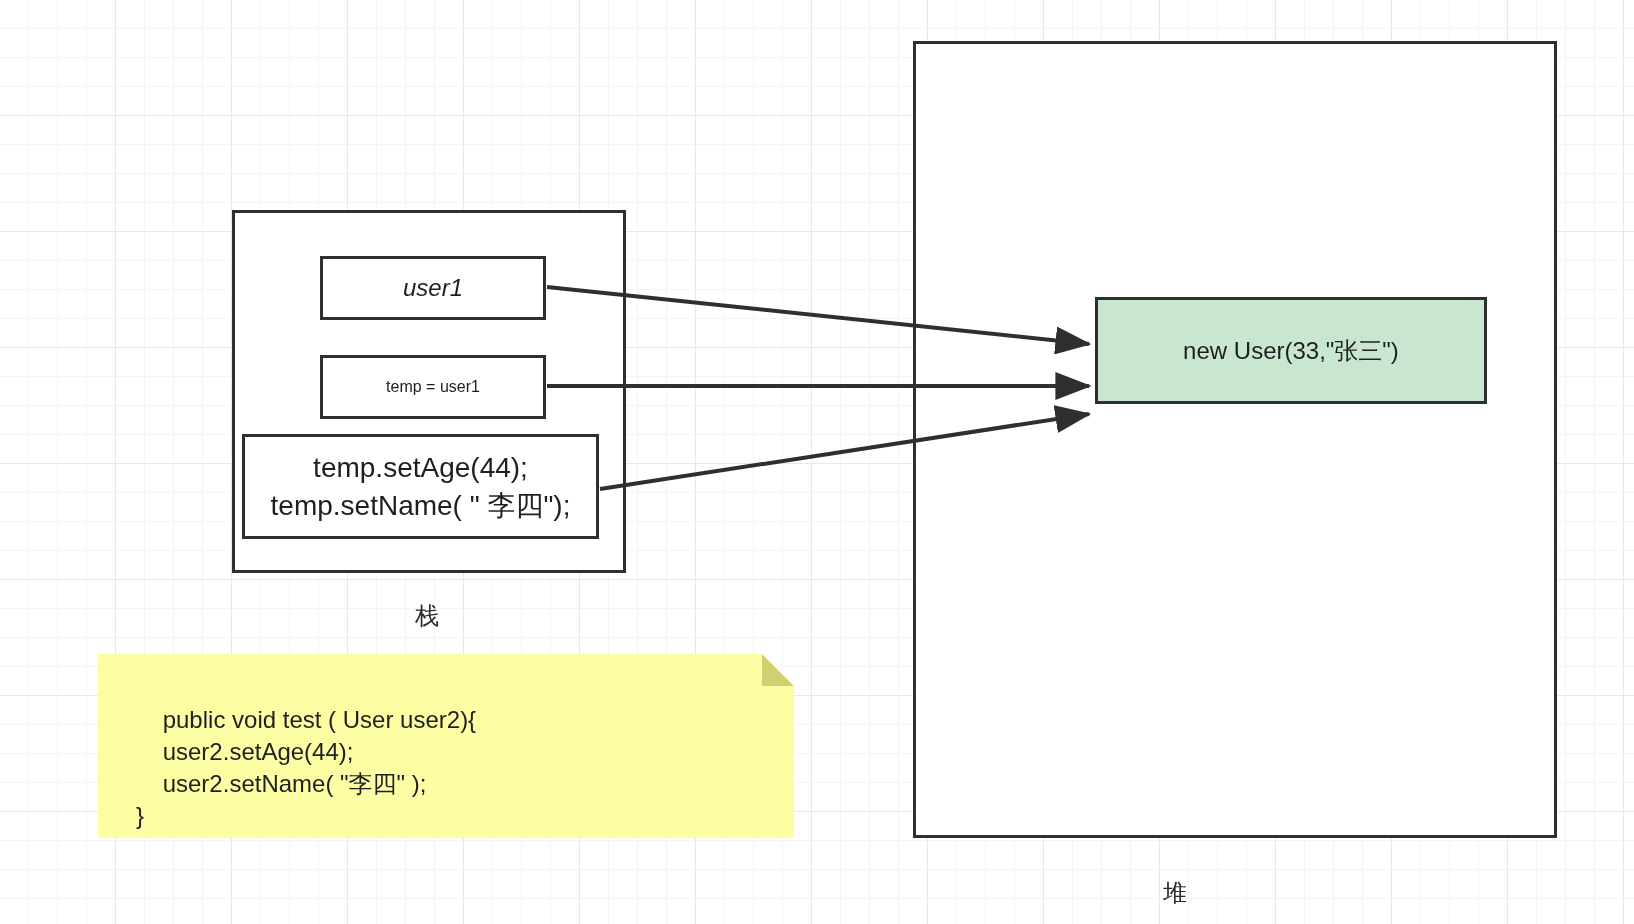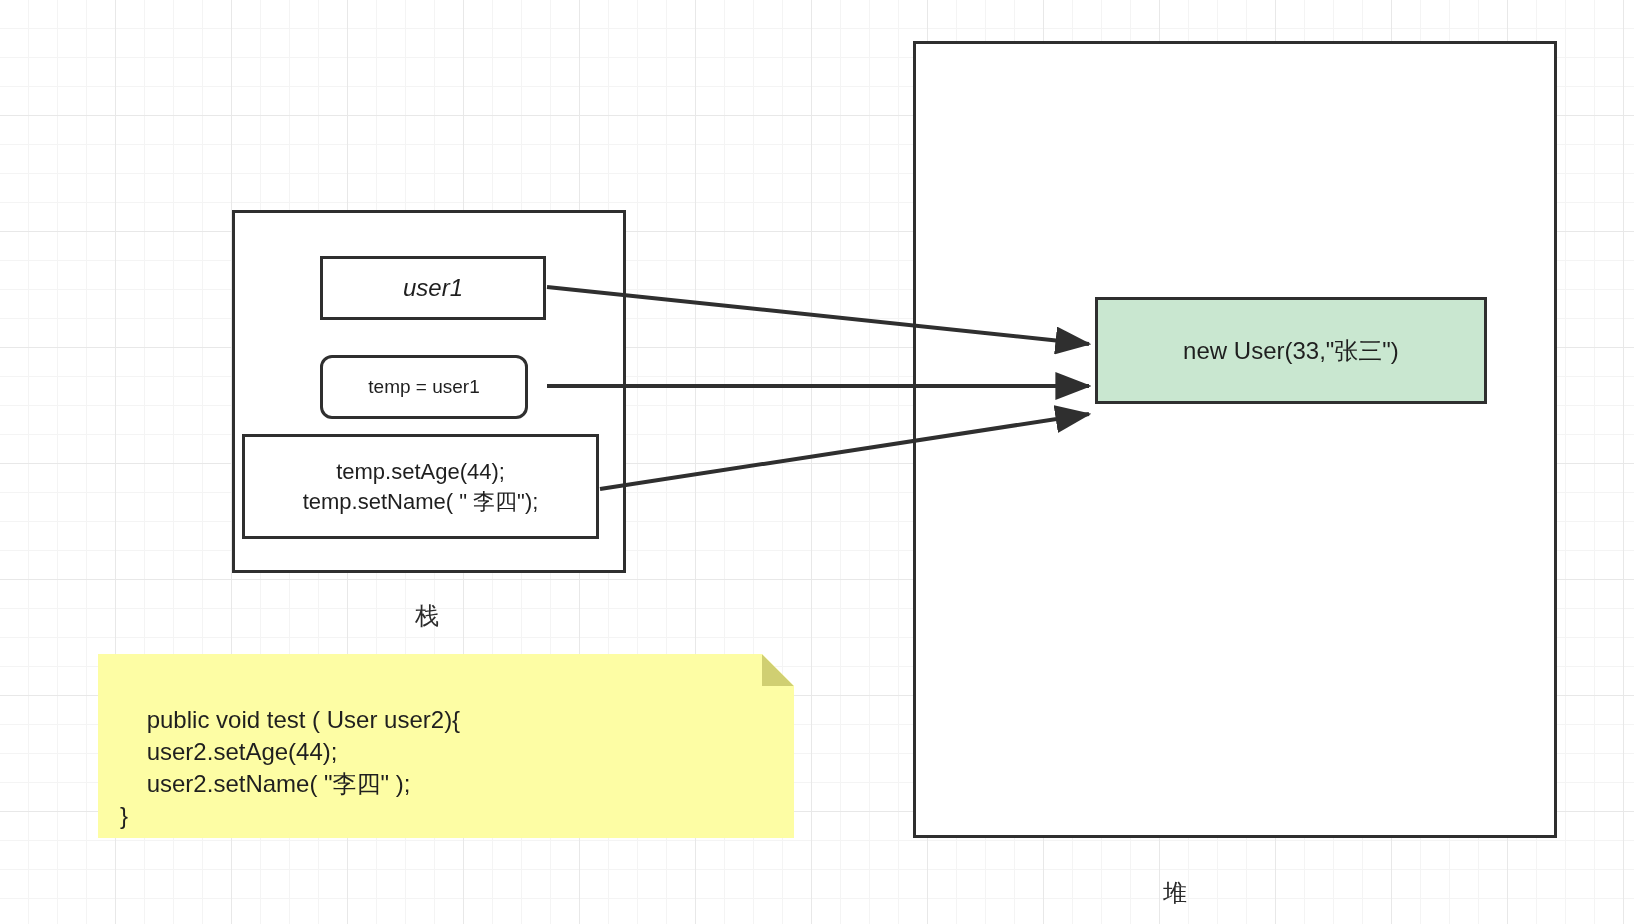--- a/index.html
+++ b/index.html
@@ -85,32 +85,31 @@
     top: 256px;
     width: 226px;
     height: 64px;
     font-size: 24px;
     font-style: italic;
   }
 
   #temp-box {
     left: 320px;
     top: 355px;
-    width: 208px;
+    width: 226px;
     height: 64px;
-    font-size: 19px;
-    border-radius: 12px;
+    font-size: 16px;
   }
 
   #setter-box {
     left: 242px;
     top: 434px;
     width: 357px;
     height: 105px;
-    font-size: 22px;
+    font-size: 28px;
     line-height: 1.35;
     flex-direction: column;
   }
 
   #heap-object-box {
     left: 1095px;
     top: 297px;
     width: 392px;
     height: 107px;
     background: #c9e7d0;
@@ -136,21 +135,21 @@
     position: absolute;
     left: 98px;
     top: 654px;
     width: 696px;
     height: 184px;
     background: #fdfda4;
     color: #1f1f1f;
     font-size: 24px;
     line-height: 1.33;
     box-sizing: border-box;
-    padding: 18px 0 0 22px;
+    padding: 18px 0 0 38px;
     white-space: pre;
     clip-path: polygon(0 0, calc(100% - 32px) 0, 100% 32px, 100% 100%, 0 100%);
   }
   #code-note-fold {
     position: absolute;
     right: 0;
     top: 0;
     width: 32px;
     height: 32px;
     background: #d0cf72;

